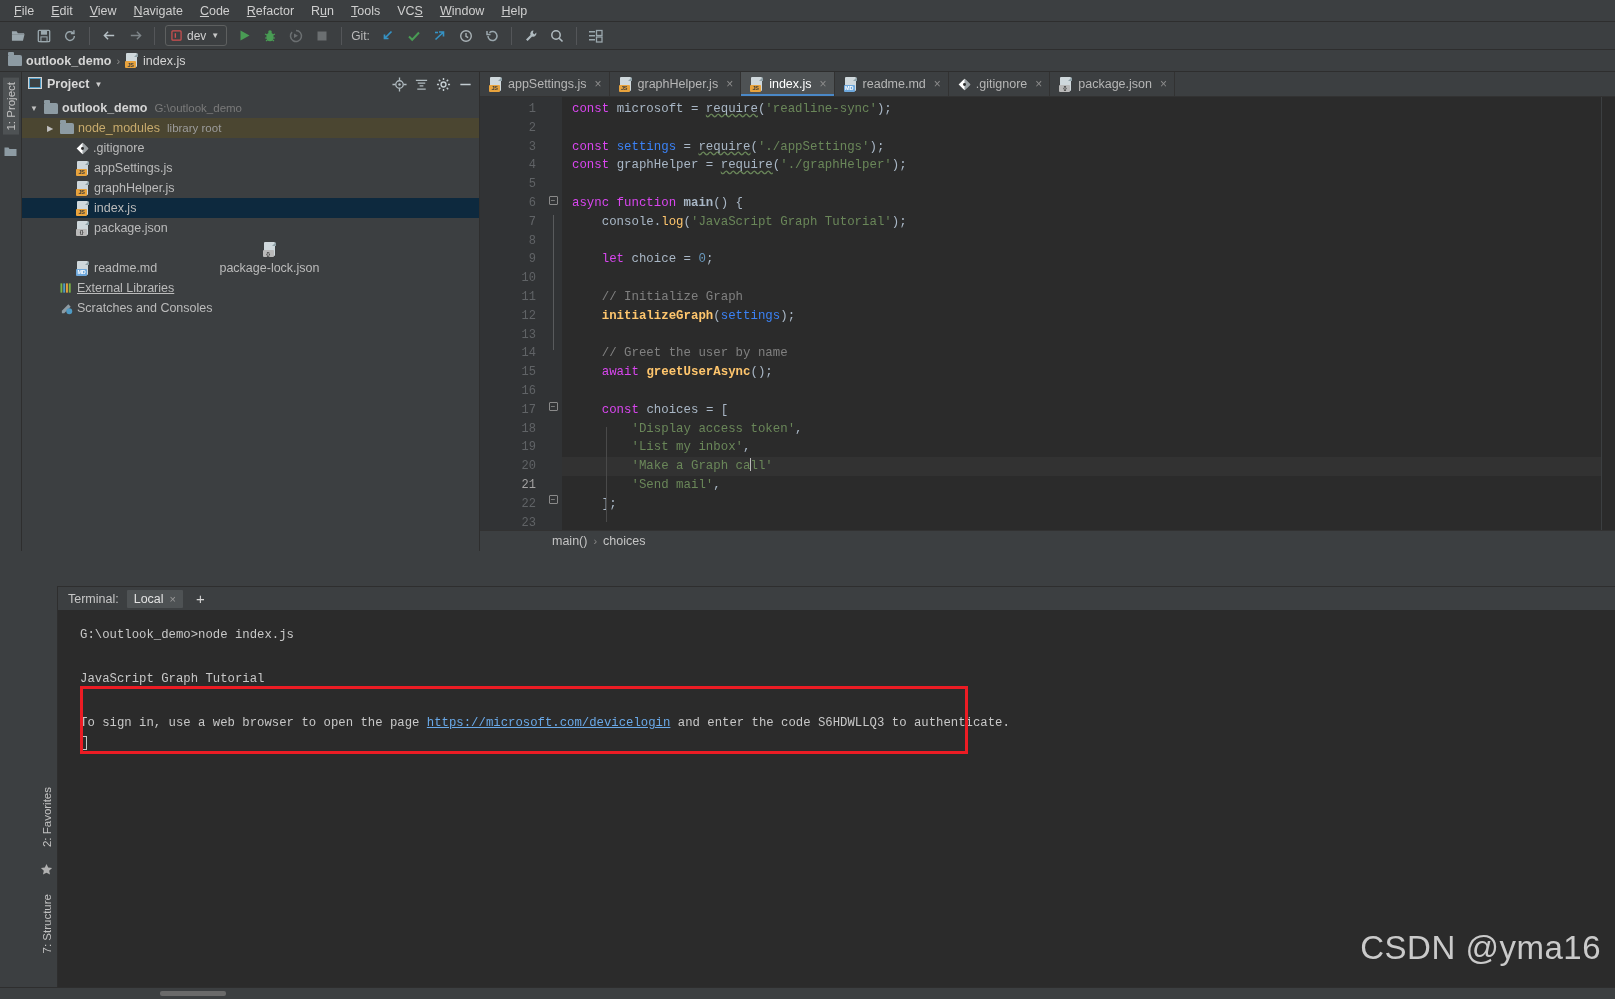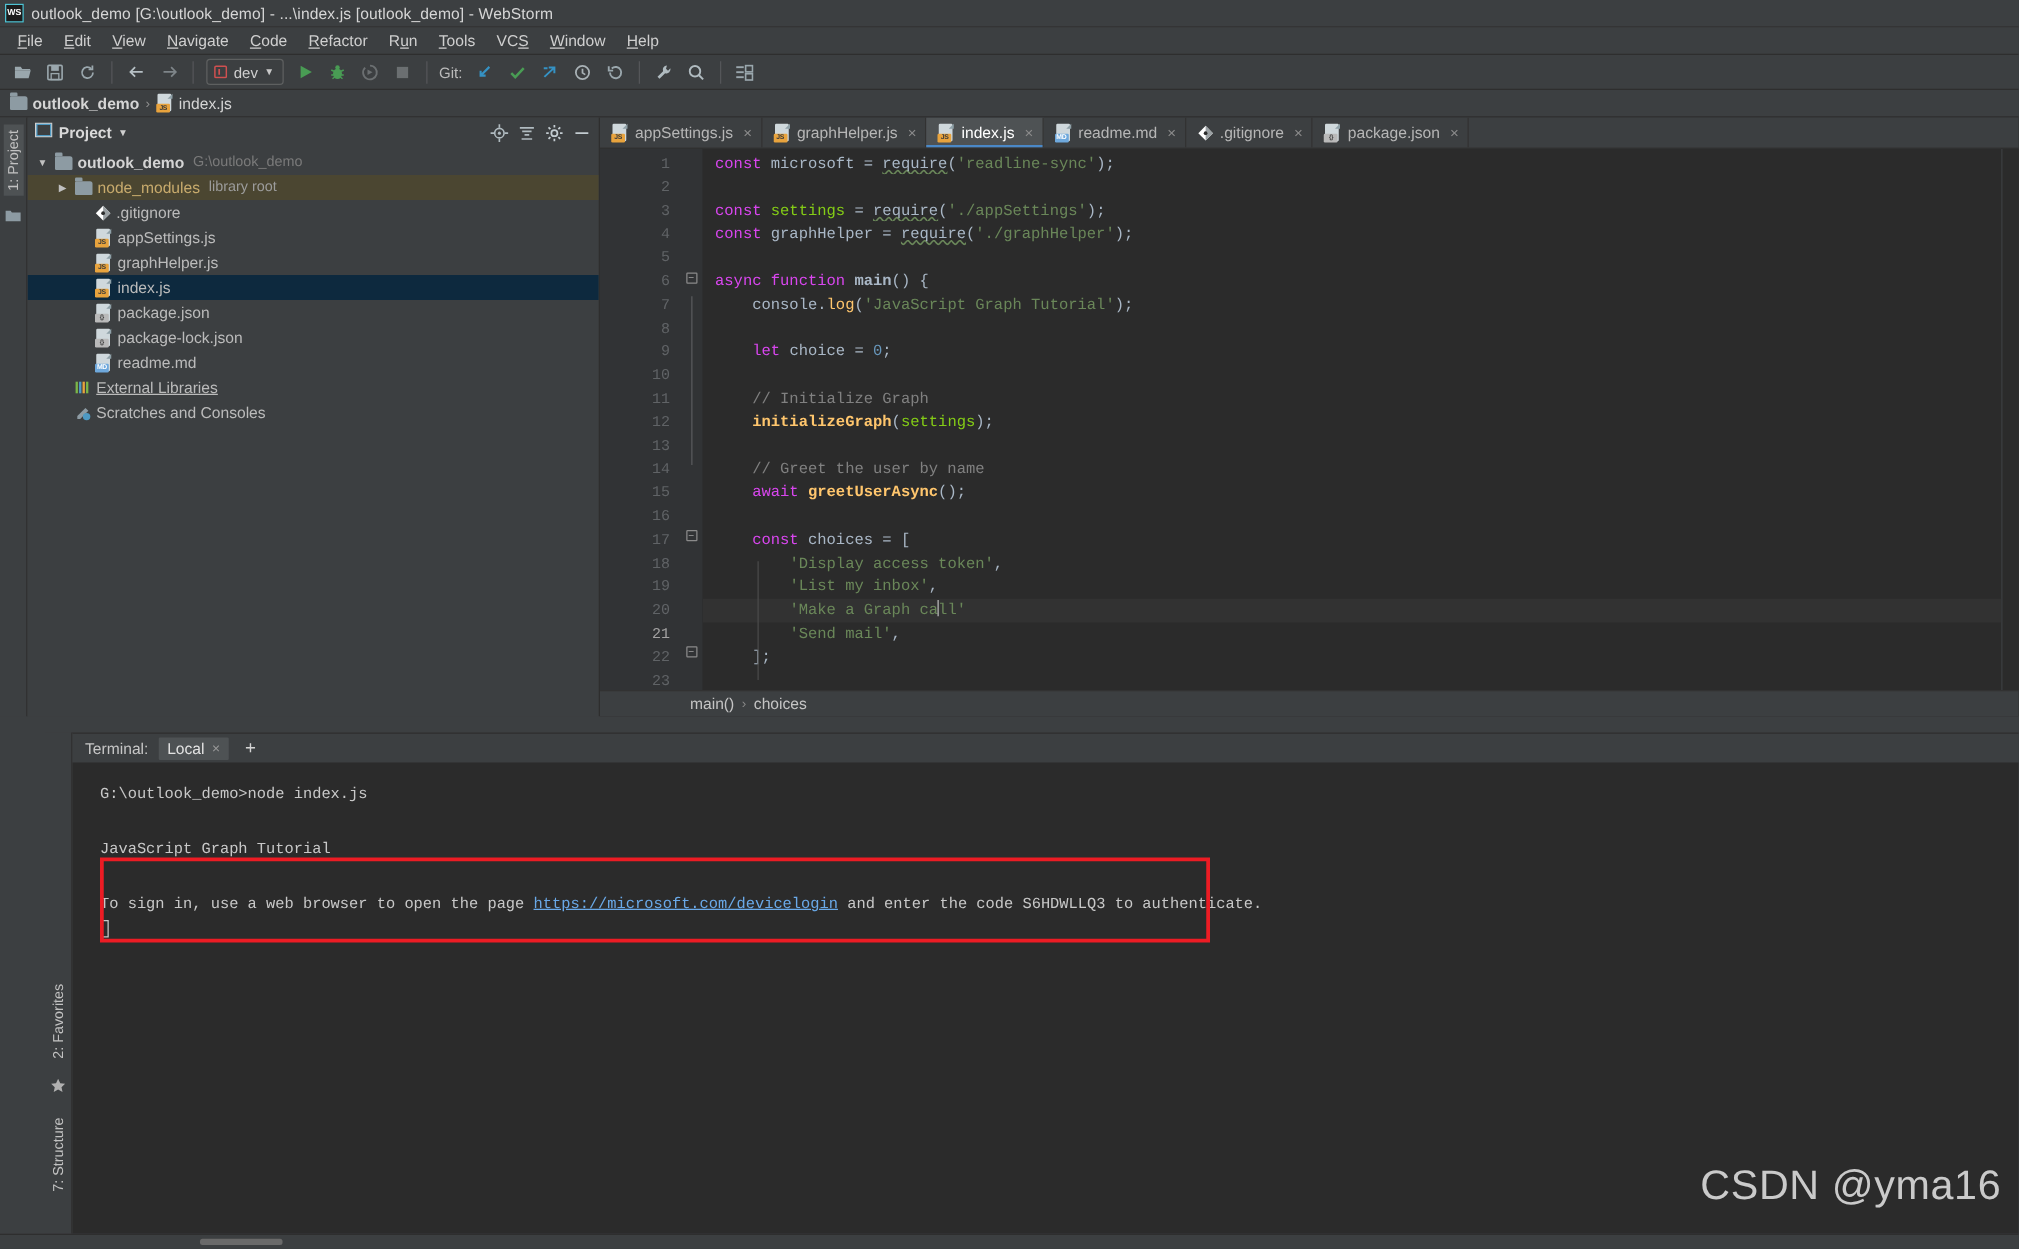--- a/index.html
+++ b/index.html
@@ -175,21 +175,21 @@
     flex: 1; font-family: "Liberation Mono", monospace; font-size: 12.4px;
     padding-top: 3px; position: relative; overflow: hidden; color: #a9b7c6;
   }
   .cl { height: 18.8px; line-height: 18.8px; padding-left: 10px; white-space: pre; }
   .cl.cur { background: #323232; }
   .kw { color: #d946ef; }
   .fn { color: #ffc66d; }
   .str { color: #6a8759; }
   .num { color: #6897bb; }
   .com { color: #808080; text-align: right; }
-  .pur { color: #84cc16; }
+  .pur { color: #3b82f6; }
   .def { color: #a9b7c6; }
   .sq { text-decoration: underline wavy #6a8759; text-decoration-skip-ink: none; }
   .caret {
     display: inline-block; width: 1px; height: 13px; background: #bbb;
     vertical-align: -2px; margin: 0 -0.5px;
   }
   .indent-guide { position: absolute; width: 1px; background: #4a4a4a; }
 
   .right-gutter {
     width: 14px; background: #2b2b2b; border-left: 1px solid #3c3f41; flex-shrink: 0;
@@ -244,24 +244,20 @@
     position: absolute; left: 0; right: 0; bottom: 0; height: 12px;
     background: #3c3f41; border-top: 1px solid #2e2e2e; display: flex; align-items: center;
   }
   .sb-prog { margin-left: 160px; width: 66px; height: 5px; background: #6a6a6a; border-radius: 2px; }
 </style>
 </head>
 <body>
 
 <div class="app">
 
-  <div class="titlebar">
-    <div class="ws-logo">WS</div>
-    <div class="title-text">outlook_demo [G:\outlook_demo] - ...\index.js [outlook_demo] - WebStorm</div>
-  </div>
 
   <div class="menubar">
     <div class="menu-item"><span class="mn">F</span>ile</div>
     <div class="menu-item"><span class="mn">E</span>dit</div>
     <div class="menu-item"><span class="mn">V</span>iew</div>
     <div class="menu-item"><span class="mn">N</span>avigate</div>
     <div class="menu-item"><span class="mn">C</span>ode</div>
     <div class="menu-item"><span class="mn">R</span>efactor</div>
     <div class="menu-item">R<span class="mn">u</span>n</div>
     <div class="menu-item"><span class="mn">T</span>ools</div>
@@ -516,21 +512,21 @@
             <span class="tw"></span>
             <span style="display: flex; align-items: center;">
               <span class="ficon json">
                 <span class="sheet"></span>
                 <span class="corner"></span>
                 <span class="badge">{}</span>
               </span>
             </span>
             <span class="tree-label">package.json</span>
           </div>
-          <div class="tree-row" style="padding-left: 38px;">
+          <div class="tree-row" style="padding-left: 38px; flex-direction: column;">
             <span class="tw"></span>
             <span style="display: flex; align-items: center;">
               <span class="ficon json">
                 <span class="sheet"></span>
                 <span class="corner"></span>
                 <span class="badge">{}</span>
               </span>
             </span>
             <span class="tree-label">package-lock.json</span>
           </div>

